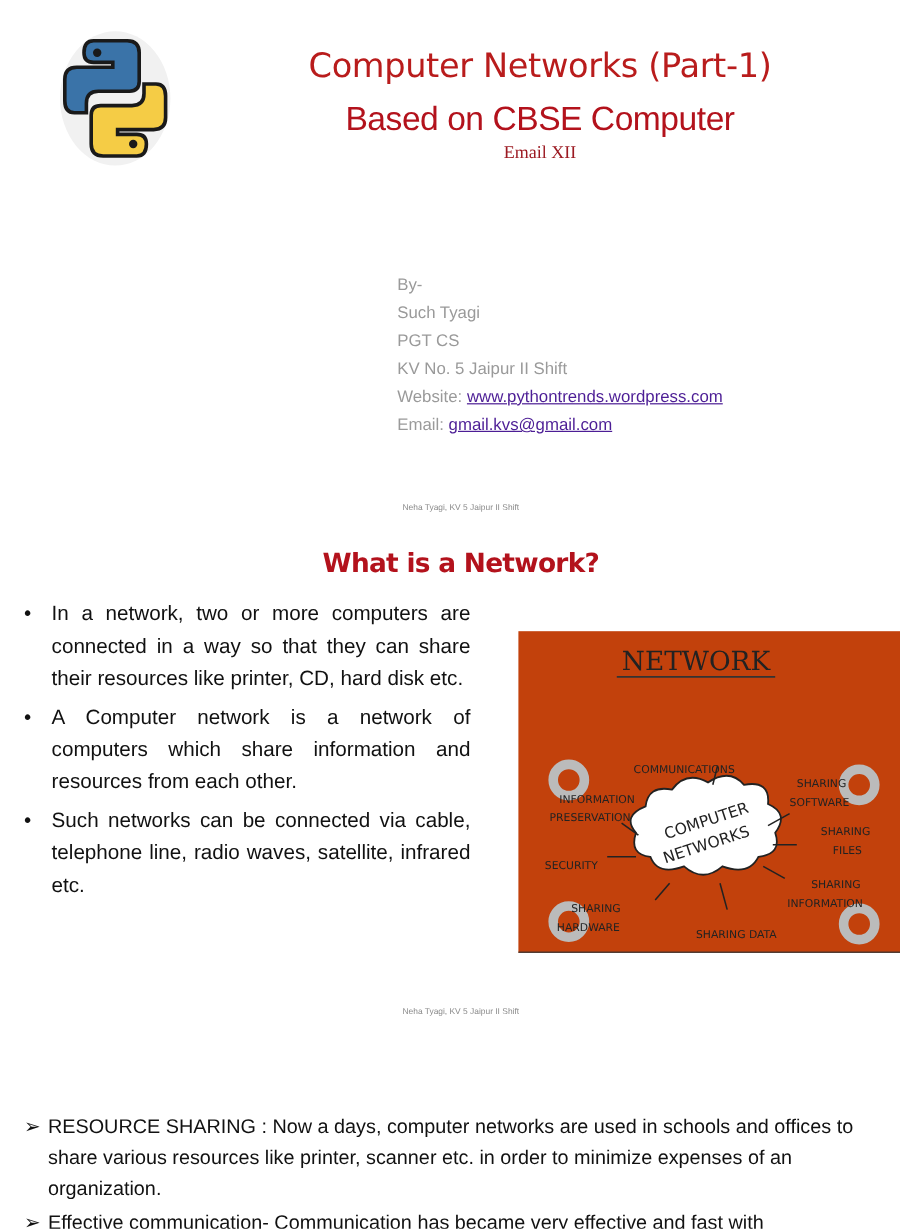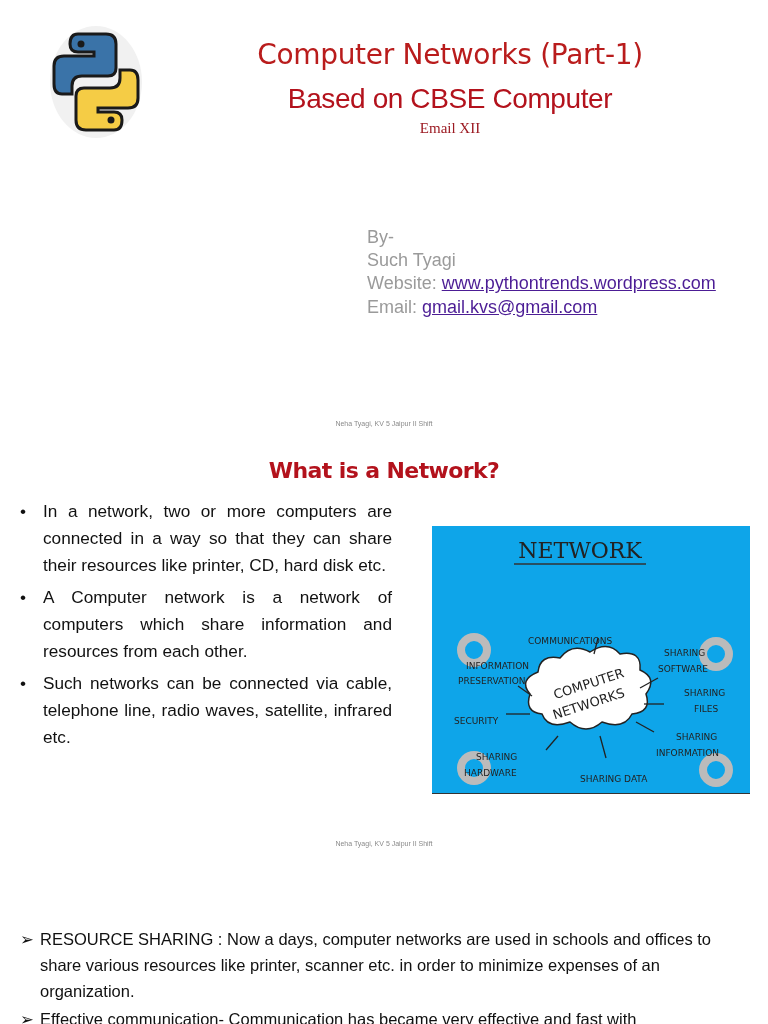--- a/index.html
+++ b/index.html
@@ -7,32 +7,32 @@
   .slide { position: absolute; left: 0; width: 768px; }
   #s1 { top: 0; height: 440px; }
   #s2 { top: 440px; height: 420px; }
   #s3 { top: 860px; height: 164px; }
 
   .logo { position: absolute; left: 48px; top: 24px; width: 96px; height: 116px; }
   .t1 { position: absolute; left: 200px; top: 38px; width: 500px; text-align: center; color: #b91c1c; font-family: "DejaVu Sans", sans-serif; font-size: 28px; letter-spacing: -0.3px; }
   .t2 { position: absolute; left: 200px; top: 83px; width: 500px; text-align: center; color: #b3121c; font-family: "Liberation Sans", sans-serif; font-size: 28px; letter-spacing: -0.4px; }
   .t3 { position: absolute; left: 200px; top: 120px; width: 500px; text-align: center; color: #9c1a22; font-family: "Liberation Serif", serif; font-size: 15px; }
 
-  .author { position: absolute; left: 331px; top: 226px; color: #9a9a9a; font-family: "Liberation Sans", sans-serif; font-size: 18px; line-height: 23.2px; margin-left: 36px; }
+  .author { position: absolute; left: 331px; top: 226px; color: #9a9a9a; font-family: "Liberation Sans", sans-serif; font-size: 14px; line-height: 23.2px; }
   .author a { color: #4c1d95; text-decoration: underline; }
 
   .footer { position: absolute; left: 0; width: 768px; text-align: center; color: #8a8a8a; font-size: 7px; font-family: "Liberation Sans", sans-serif; }
 
   .h2 { position: absolute; left: 0; width: 768px; text-align: center; color: #b3121c; font-family: "DejaVu Sans", sans-serif; font-weight: bold; font-size: 22px; letter-spacing: -0.6px; }
 
   .bullets { position: absolute; left: 20px; top: 58px; width: 372px; margin: 0; padding: 0; list-style: none; font-family: "Liberation Sans", sans-serif; font-size: 17.2px; line-height: 27px; color: #111; }
   .bullets li { position: relative; padding-left: 23px; text-align: justify; margin-bottom: 5px; }
   .bullets li .dot { position: absolute; left: 0; top: 0; }
 
-  .figure { position: absolute; left: 432px; top: 86px; width: 318px; height: 268px; background: #0ea5e9; }
+  .figure { position: absolute; left: 432px; top: 86px; width: 318px; height: 268px; background: #c2410c; }
   .figure .rule { position: absolute; left: 0; bottom: 0; width: 318px; height: 1px; background: #333; }
 
   .benefits { position: absolute; left: 20px; top: 66px; width: 730px; margin: 0; padding: 0; list-style: none; font-family: "Liberation Sans", sans-serif; font-size: 16.5px; line-height: 26px; color: #111; }
   .benefits li { position: relative; padding-left: 20px; margin-bottom: 2px; }
   .benefits li .arr { position: absolute; left: 0; top: 0; }
 </style>
 </head>
 <body>
 
 <div class="slide" id="s1">
@@ -45,20 +45,22 @@
       <circle cx="63" cy="96" r="3.5" fill="#1a1a1a"></circle>
     </svg>
   </div>
   <div class="t1">Computer Networks  (Part-1)</div>
   <div class="t2">Based on CBSE Computer</div>
   <div class="t3">Email XII</div>
 
   <div class="author">
     <div>By-</div>
     <div>Such Tyagi</div>
+    <div>PGT CS</div>
+    <div>KV No. 5 Jaipur II Shift</div>
     <div>
       <span>Website: </span><a>www.pythontrends.wordpress.com</a>
     </div>
     <div>
       <span>Email: </span><a>gmail.kvs@gmail.com</a>
     </div>
   </div>
 
   <div class="footer" style="top:420px;">Neha Tyagi, KV 5 Jaipur II Shift</div>
 </div>

